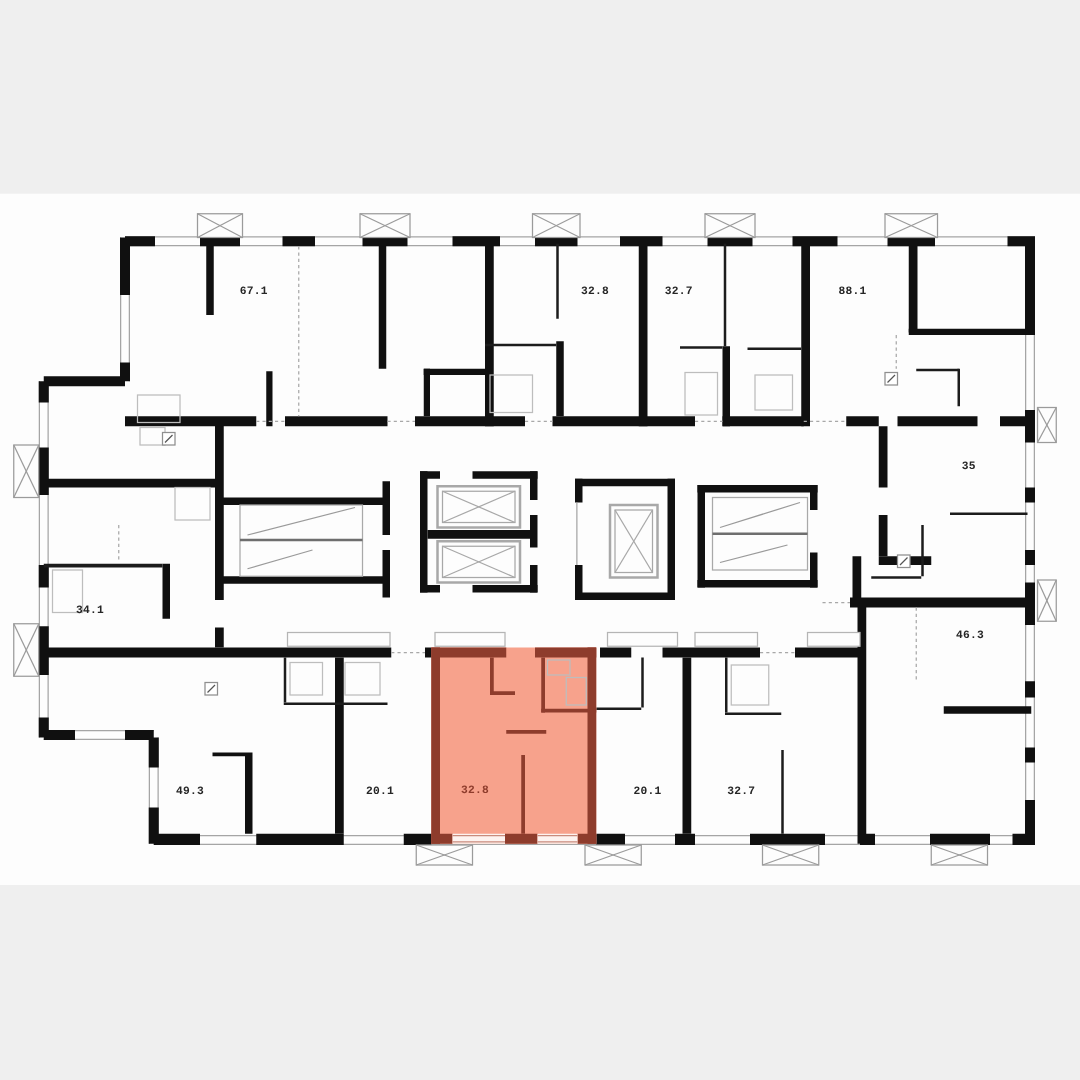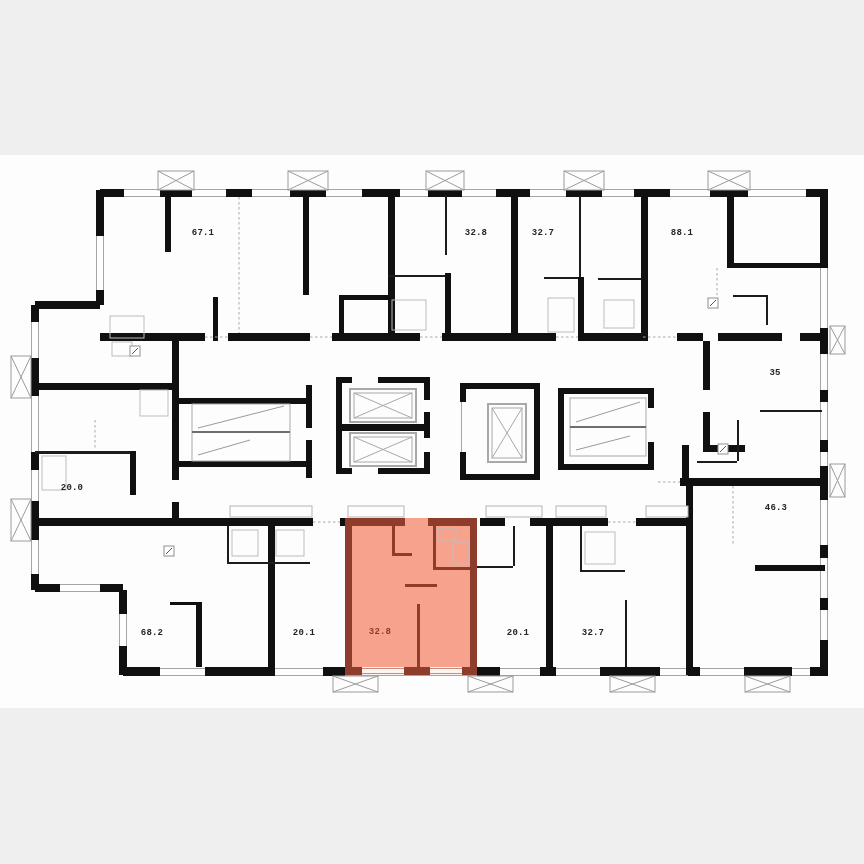--- a/index.html
+++ b/index.html
@@ -380,21 +380,21 @@
     <rect class="fx" x="453" y="542" width="16" height="22"></rect>
   </g>
 </svg>
 
 <div>
   <span class="unit-label" style="left:203px;top:233px">67.1</span>
   <span class="unit-label" style="left:476px;top:233px">32.8</span>
   <span class="unit-label" style="left:543px;top:233px">32.7</span>
   <span class="unit-label" style="left:682px;top:233px">88.1</span>
   <span class="unit-label" style="left:775px;top:373px">35</span>
-  <span class="unit-label" style="left:72px;top:488px">20.0</span>
+  <span class="unit-label" style="left:72px;top:488px">34.1</span>
   <span class="unit-label" style="left:776px;top:508px">46.3</span>
-  <span class="unit-label" style="left:152px;top:633px">68.2</span>
+  <span class="unit-label" style="left:152px;top:633px">49.3</span>
   <span class="unit-label" style="left:304px;top:633px">20.1</span>
   <span class="unit-label hl-label" style="left:380px;top:632px">32.8</span>
   <span class="unit-label" style="left:518px;top:633px">20.1</span>
   <span class="unit-label" style="left:593px;top:633px">32.7</span>
 </div>
 </div>
 
 </body></html>

